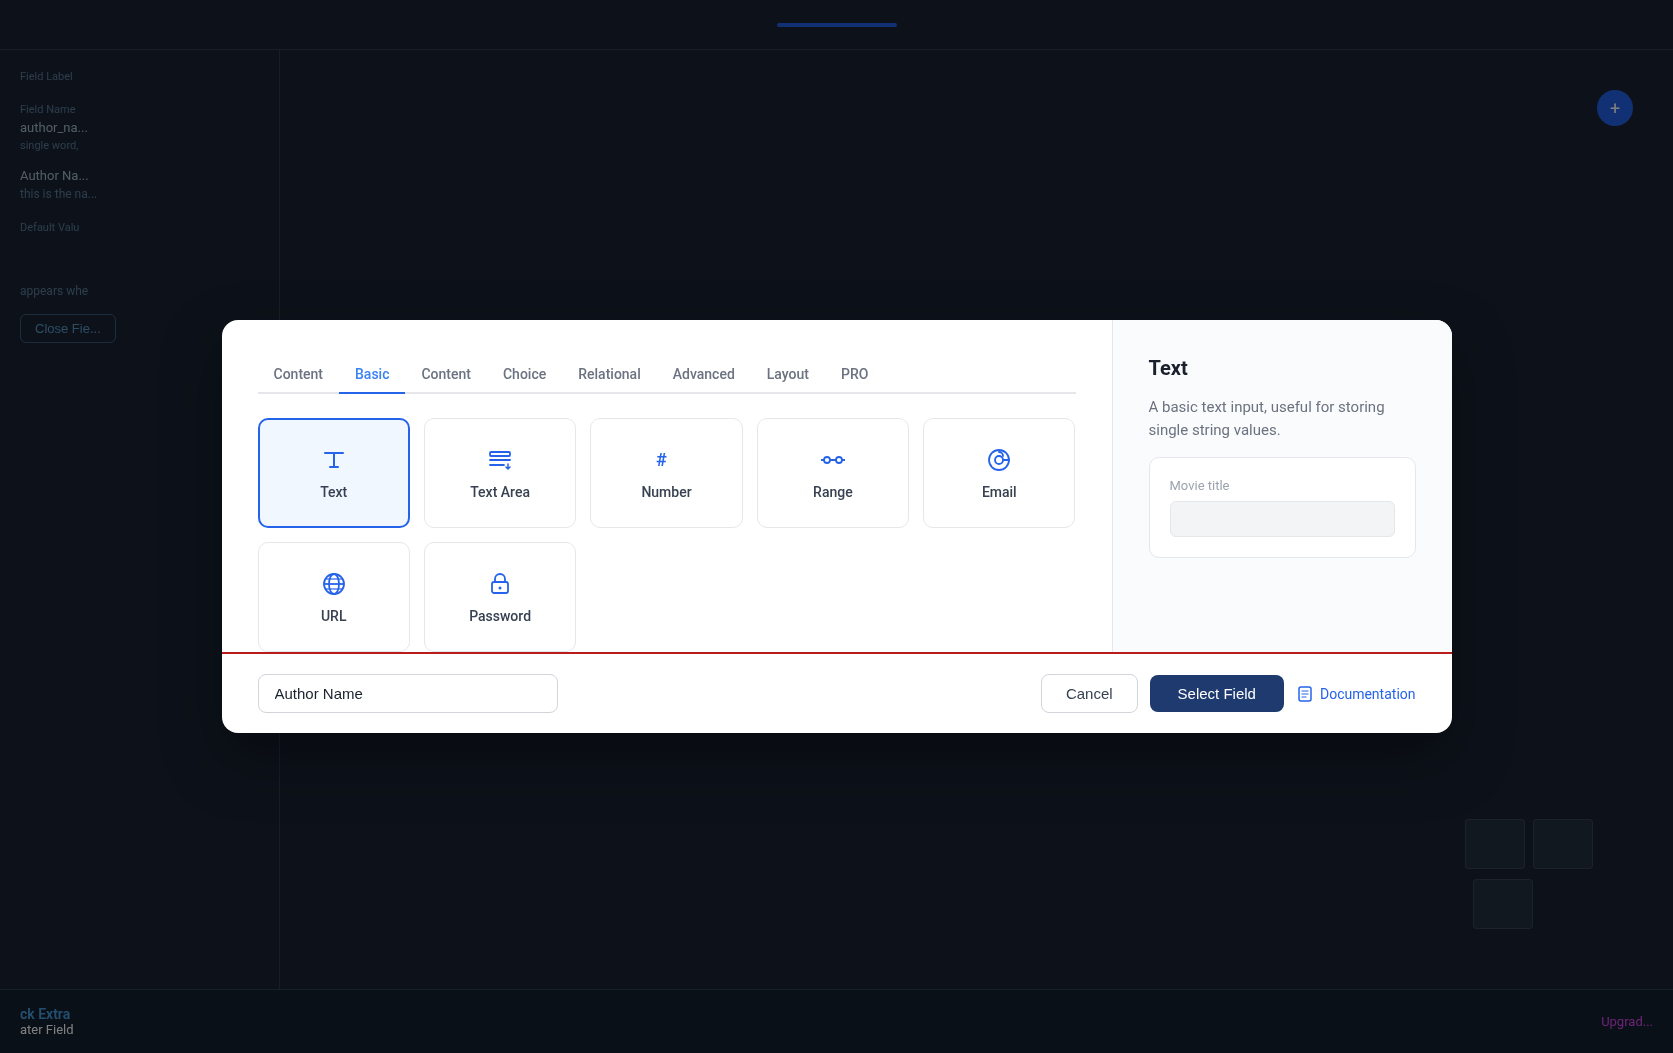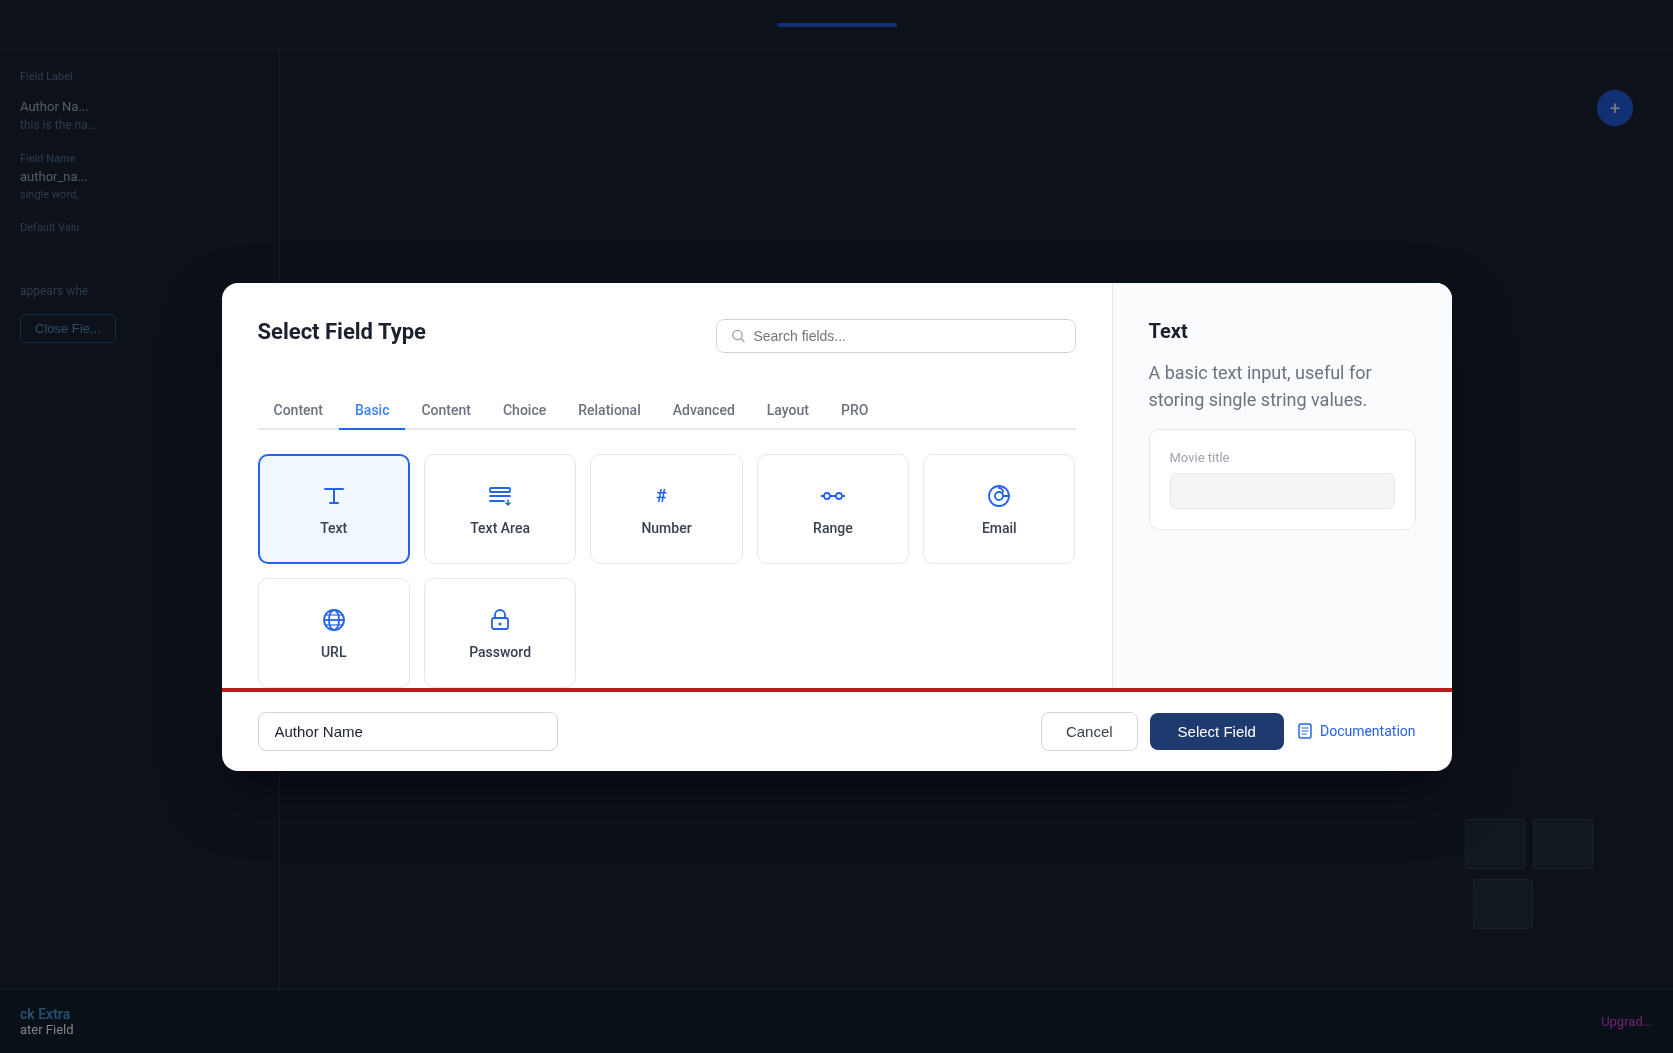--- a/index.html
+++ b/index.html
@@ -269,21 +269,21 @@
       gap: 16px;
     }
 
     .right-panel-title {
       font-size: 20px;
       font-weight: 700;
       color: #1a202c;
     }
 
     .right-panel-desc {
-      font-size: 18px;
+      font-size: 15px;
       color: #6b7280;
       line-height: 1.5;
     }
 
     .preview-box {
       border: 1px solid #e5e7eb;
       border-radius: 10px;
       padding: 20px;
       background: #fff;
     }
@@ -299,21 +299,21 @@
       height: 36px;
       border: 1px solid #e5e7eb;
       border-radius: 6px;
       background: #f3f4f6;
     }
 
     
     .modal-footer {
       display: flex;
       padding: 20px 36px;
-      border-top: 4px solid #b91c1c;
+      border-top: 2px solid #b91c1c;
       gap: 16px;
     }
 
     .field-name-input {
       border: 1px solid #d1d5db;
       border-radius: 8px;
       padding: 10px 16px;
       font-size: 15px;
       color: #1a202c;
       width: 300px;
@@ -397,28 +397,28 @@
 
 <div class="bg-content">
   <div class="bg-top-bar">
     <div class="bg-top-tab"></div>
   </div>
   <div class="bg-main">
     <div class="bg-sidebar">
       <div class="bg-sidebar-row">
         <div class="label">Field Label</div>
       </div>
-      <div class="bg-sidebar-row">
-        <div class="value">Author Na...</div>
-        <div style="color:#5a7a99;font-size:12px;margin-top:4px;">this is the na...</div>
-      </div>
       <div class="bg-sidebar-row" style="margin-top:20px;">
         <div class="label">Field Name</div>
         <div class="value">author_na...</div>
         <div style="color:#5a7a99;font-size:11px;margin-top:4px;">single word,</div>
+      </div>
+      <div class="bg-sidebar-row">
+        <div class="value">Author Na...</div>
+        <div style="color:#5a7a99;font-size:12px;margin-top:4px;">this is the na...</div>
       </div>
       <div class="bg-sidebar-row" style="margin-top:20px;">
         <div class="label">Default Valu</div>
       </div>
       <div class="bg-sidebar-row" style="margin-top:50px;">
         <div style="color:#5a7a99;font-size:12px;">appears whe</div>
       </div>
       <div style="">
         <button class="bg-close-btn">Close Fie...</button>
       </div>
@@ -439,30 +439,20 @@
     </div>
     <div class="bg-upgrade-btn">Upgrad...</div>
   </div>
 </div>
 
 <div class="modal-overlay">
   <div class="modal">
     <div class="modal-body">
 
       <div class="left-panel">
-        <div class="header-row">
-          <h2 class="modal-title">Select Field Type</h2>
-          <div class="header-search">
-            <svg width="16" height="16" viewBox="0 0 16 16" fill="none">
-              <circle cx="7" cy="7" r="5" stroke="#9ca3af" stroke-width="1.5"></circle>
-              <path d="M11 11l3 3" stroke="#9ca3af" stroke-width="1.5" stroke-linecap="round"></path>
-            </svg>
-            <input type="text" placeholder="Search fields..." style="">
-          </div>
-        </div>
 
         <div class="tabs">
           <div class="tab">Content</div>
           <div class="tab active">Basic</div>
           <div class="tab">Content</div>
           <div class="tab">Choice</div>
           <div class="tab">Relational</div>
           <div class="tab">Advanced</div>
           <div class="tab">Layout</div>
           <div class="tab">PRO</div>

